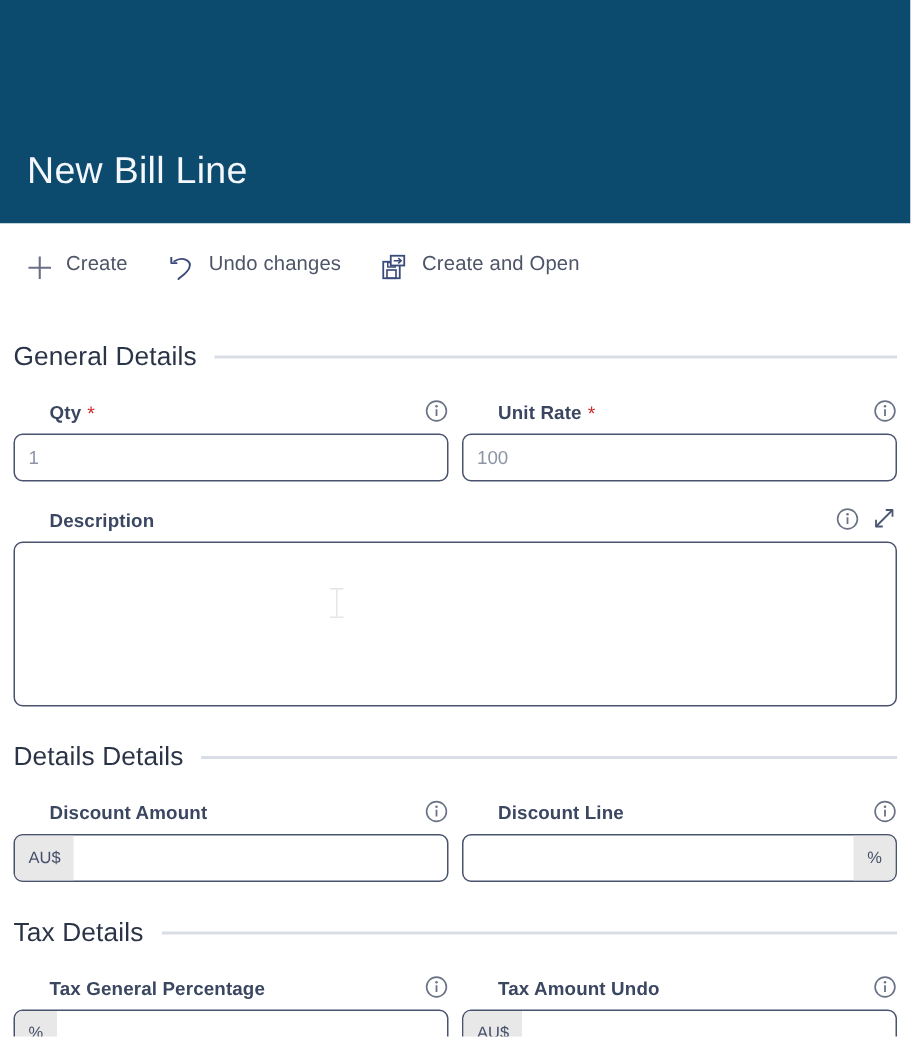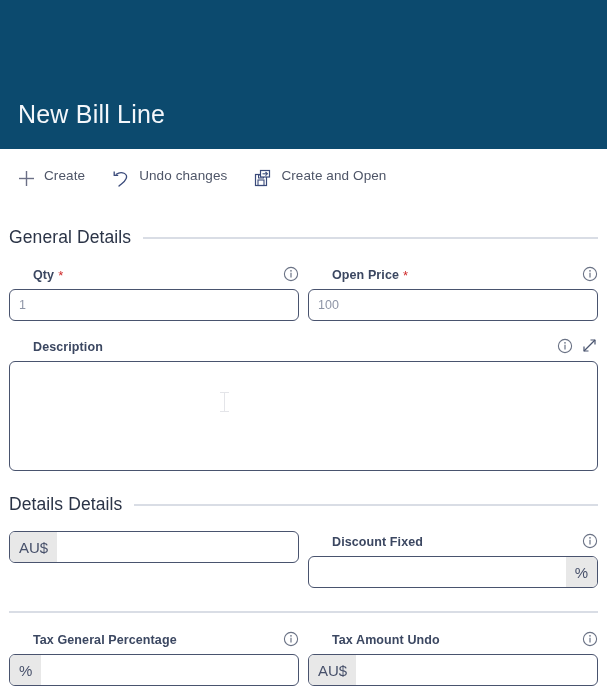--- a/index.html
+++ b/index.html
@@ -145,21 +145,21 @@
     background: #ffffff;
     overflow: hidden;
   }
   .affix {
     display: flex;
     align-items: center;
     justify-content: center;
     padding: 0 9px;
     background: #e8e8e8;
     color: #47506a;
-    font-size: 15px;
+    font-size: 11px;
     flex: none;
   }
   .input-box {
     flex: 1;
     min-width: 0;
     border: none;
     outline: none;
     background: transparent;
     font-family: inherit;
     font-size: 12.5px;
@@ -273,21 +273,21 @@
           </svg>
         </span>
       </div>
       <div class="input-shell">
         <input class="input-box" type="text" value="1" style="">
       </div>
     </div>
 
     <div class="field">
       <div class="field-label-row">
-        <span class="field-label">Open Price</span>
+        <span class="field-label">Unit Rate</span>
         <span class="req-star">*</span>
         <span class="label-spacer"></span>
         <span class="icon-btn">
           <svg width="16" height="16" viewBox="0 0 16 16">
             <circle cx="8" cy="8" r="6.6" fill="none" stroke="#6a7285" stroke-width="1.1"></circle>
             <circle cx="8" cy="4.8" r="0.85" fill="#6a7285"></circle>
             <line x1="8" y1="6.8" x2="8" y2="11.4" stroke="#6a7285" stroke-width="1.2"></line>
           </svg>
         </span>
       </div>
@@ -330,47 +330,59 @@
   </div>
 
   <div class="section-head">
     <div class="section-title">Details Details</div>
     <div class="section-rule"></div>
   </div>
 
   <div class="field-row">
 
     <div class="field">
+      <div class="field-label-row">
+        <span class="field-label">Discount Amount</span>
+        <span class="label-spacer"></span>
+        <span class="icon-btn">
+          <svg width="16" height="16" viewBox="0 0 16 16">
+            <circle cx="8" cy="8" r="6.6" fill="none" stroke="#6a7285" stroke-width="1.1"></circle>
+            <circle cx="8" cy="4.8" r="0.85" fill="#6a7285"></circle>
+            <line x1="8" y1="6.8" x2="8" y2="11.4" stroke="#6a7285" stroke-width="1.2"></line>
+          </svg>
+        </span>
+      </div>
       <div class="input-shell">
         <span class="affix">AU$</span>
         <input class="input-box" type="text" value="" style="">
       </div>
     </div>
 
     <div class="field">
       <div class="field-label-row">
-        <span class="field-label">Discount Fixed</span>
+        <span class="field-label">Discount Line</span>
         <span class="label-spacer"></span>
         <span class="icon-btn">
           <svg width="16" height="16" viewBox="0 0 16 16">
             <circle cx="8" cy="8" r="6.6" fill="none" stroke="#6a7285" stroke-width="1.1"></circle>
             <circle cx="8" cy="4.8" r="0.85" fill="#6a7285"></circle>
             <line x1="8" y1="6.8" x2="8" y2="11.4" stroke="#6a7285" stroke-width="1.2"></line>
           </svg>
         </span>
       </div>
       <div class="input-shell">
         <input class="input-box" type="text" value="" style="">
         <span class="affix">%</span>
       </div>
     </div>
 
   </div>
 
   <div class="section-head">
+    <div class="section-title">Tax Details</div>
     <div class="section-rule"></div>
   </div>
 
   <div class="field-row">
 
     <div class="field">
       <div class="field-label-row">
         <span class="field-label">Tax General Percentage</span>
         <span class="label-spacer"></span>
         <span class="icon-btn">

